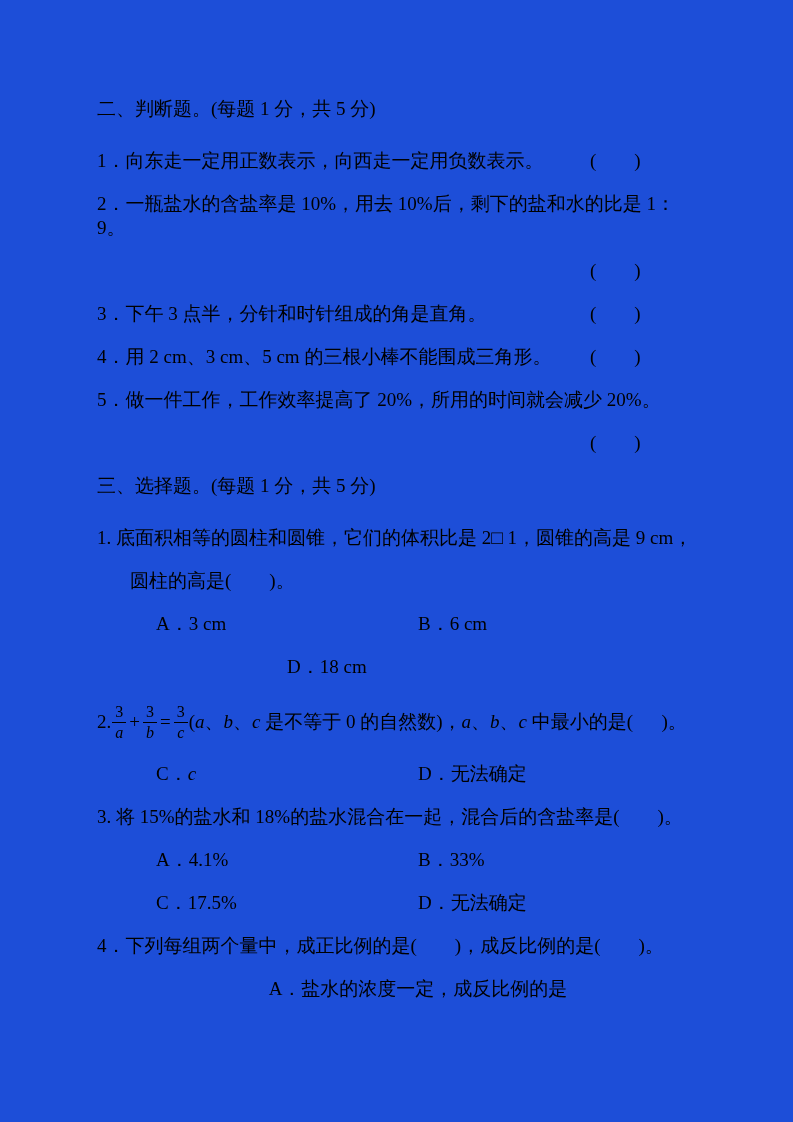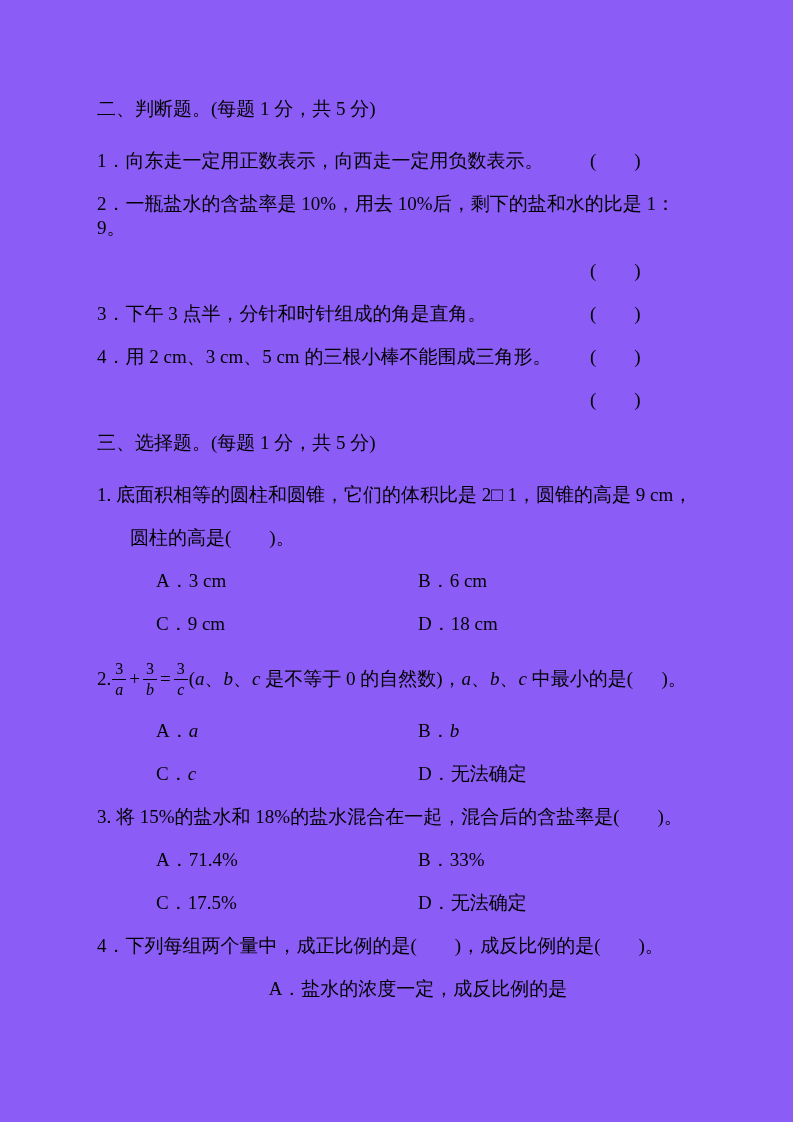--- a/index.html
+++ b/index.html
@@ -4,21 +4,21 @@
 <style>
   html, body {
     margin: 0;
     padding: 0;
     background: #ffffff;
   }
   .page {
     position: relative;
     width: 793px;
     height: 1122px;
-    background: #8b5cf6;
+    background: #1d4ed8;
     color: #000000;
     font-family: "Liberation Serif", "DejaVu Serif", serif;
     font-size: 19px;
     box-sizing: border-box;
     padding: 97px 100px 0 97px;
     overflow: hidden;
   }
   .heading {
     line-height: 24px;
     margin-bottom: 28px;
@@ -91,54 +91,50 @@
   <div class="line"><span class="qnum">2．</span><span class="qtext">一瓶盐水的含盐率是 10%，用去 10%后，剩下的盐和水的比是 1：9。</span></div>
 
   <div class="line">
       <span class="answer-bracket">(        )</span>
     </div>
 
   <div class="line"><span class="qnum">3．</span><span class="qtext">下午 3 点半，分针和时针组成的角是直角。</span><span class="answer-bracket">(        )</span></div>
 
   <div class="line"><span class="qnum">4．</span><span class="qtext">用 2 cm、3 cm、5 cm 的三根小棒不能围成三角形。</span><span class="answer-bracket">(        )</span></div>
 
+  <div class="line"><span class="qnum">5．</span><span class="qtext">做一件工作，工作效率提高了 20%，所用的时间就会减少 20%。</span></div>
 
   <div class="line">
       <span class="answer-bracket">(        )</span>
     </div>
 
   <div class="heading">三、选择题。(每题 1 分，共 5 分)</div>
 
   <div class="line"><span class="qnum">1. </span><span class="qtext">底面积相等的圆柱和圆锥，它们的体积比是 2□ 1，圆锥的高是 9 cm，</span></div>
   <div class="line indent"><span class="qtext">圆柱的高是(        )。</span></div>
 
   <div class="opt-row">
     <div class="opt"><span class="olabel">A．</span><span class="oval">3 cm</span></div>
     <div class="opt"><span class="olabel">B．</span><span class="oval">6 cm</span></div>
   </div>
   <div class="opt-row">
-    <div class="opt"><span class="olabel">C．</span><span class="oval">9 cm</span></div>
     <div class="opt"><span class="olabel">D．</span><span class="oval">18 cm</span></div>
   </div>
 
   <div class="formula"><span class="qnum">2.</span><span class="frac"><span class="fn">3</span><span class="fd">a</span></span><span class="op">+</span><span class="frac"><span class="fn">3</span><span class="fd">b</span></span><span class="op">=</span><span class="frac"><span class="fn">3</span><span class="fd">c</span></span><span class="tail"><span>(</span><span class="it">a</span><span>、</span><span class="it">b</span><span>、</span><span class="it">c</span><span> 是不等于 0 的自然数)，</span><span class="it">a</span><span>、</span><span class="it">b</span><span>、</span><span class="it">c</span><span> 中最小的是(      )。</span></span></div>
 
-  <div class="opt-row">
-    <div class="opt"><span class="olabel">A．</span><span class="oval"><span class="it">a</span></span></div>
-    <div class="opt"><span class="olabel">B．</span><span class="oval"><span class="it">b</span></span></div>
-  </div>
   <div class="opt-row">
     <div class="opt"><span class="olabel">C．</span><span class="oval"><span class="it">c</span></span></div>
     <div class="opt"><span class="olabel">D．</span><span class="oval">无法确定</span></div>
   </div>
 
   <div class="line"><span class="qnum">3. </span><span class="qtext">将 15%的盐水和 18%的盐水混合在一起，混合后的含盐率是(        )。</span></div>
 
   <div class="opt-row">
-    <div class="opt"><span class="olabel">A．</span><span class="oval">71.4%</span></div>
+    <div class="opt"><span class="olabel">A．</span><span class="oval">4.1%</span></div>
     <div class="opt"><span class="olabel">B．</span><span class="oval">33%</span></div>
   </div>
   <div class="opt-row">
     <div class="opt"><span class="olabel">C．</span><span class="oval">17.5%</span></div>
     <div class="opt"><span class="olabel">D．</span><span class="oval">无法确定</span></div>
   </div>
 
   <div class="line"><span class="qnum">4．</span><span class="qtext">下列每组两个量中，成正比例的是(        )，成反比例的是(        )。</span></div>
 
   <div class="opt-row">

